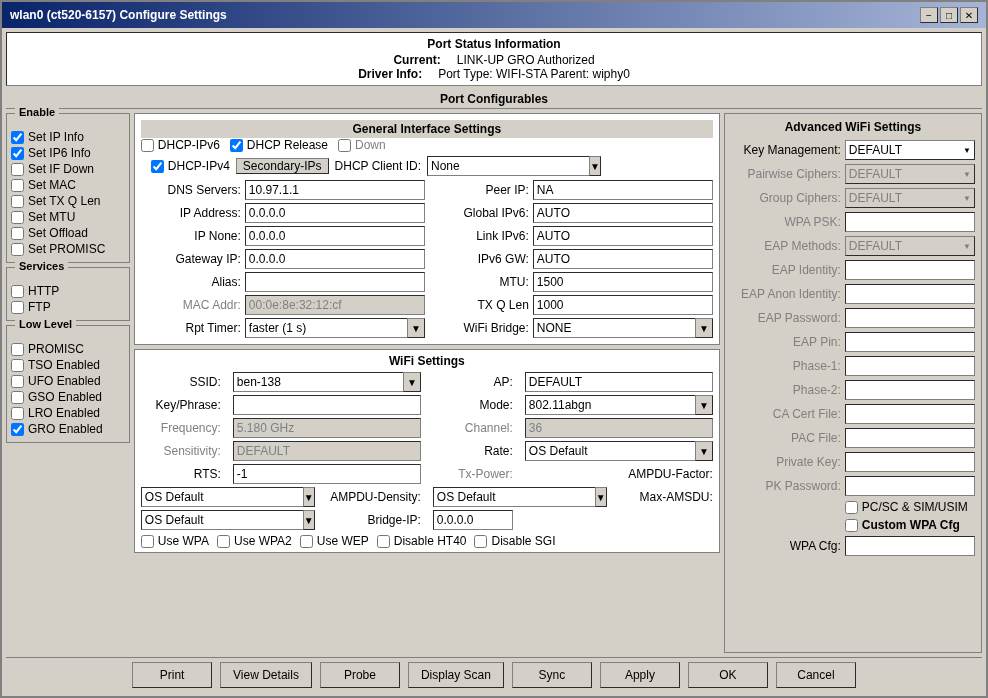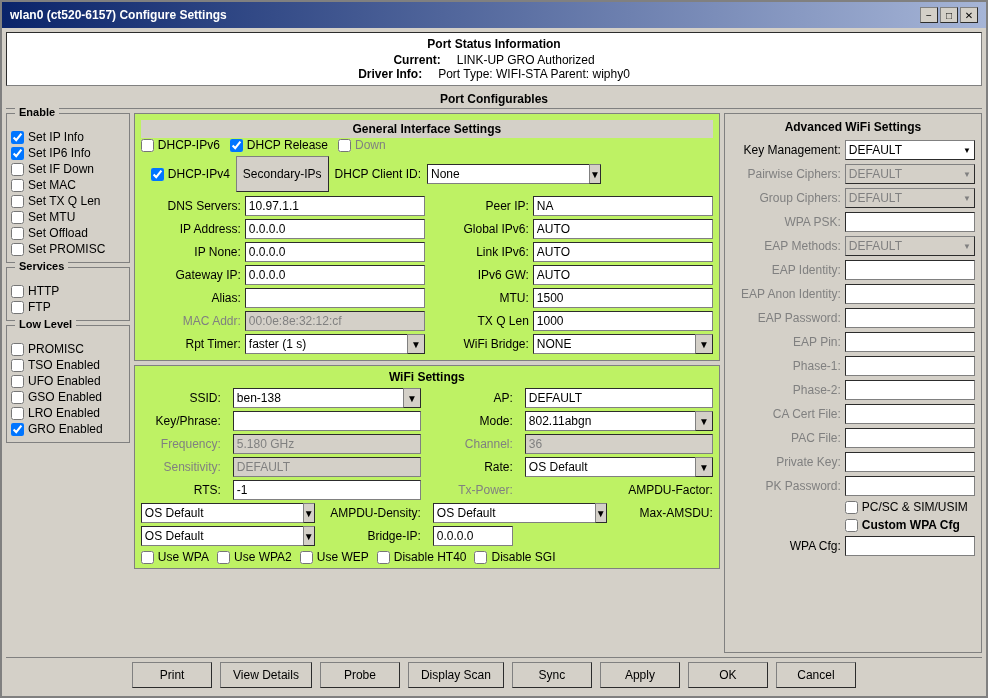--- a/index.html
+++ b/index.html
@@ -120,21 +120,21 @@
       gap: 4px;
     }
     .section-title {
       text-align: center;
       font-weight: bold;
       font-size: 12px;
       background: #d4d0c8;
       padding: 2px;
     }
     .form-panel {
-      background: #bef264;
+      background: #ffffff;
       border: 1px solid #808080;
       padding: 6px;
     }
     .form-grid {
       display: grid;
       grid-template-columns: 100px 1fr 100px 1fr;
       gap: 3px 4px;
       align-items: center;
     }
     .form-label {
@@ -157,21 +157,21 @@
       background: #d4d0c8;
       color: #808080;
     }
     .checkbox-row-inline {
       display: flex;
       align-items: center;
       gap: 4px;
       font-size: 12px;
     }
     .secondary-ips-btn {
-      height: 36px;
+      height: 16px;
       border: 1px outset #808080;
       background: #d4d0c8;
       font-size: 12px;
       cursor: pointer;
       padding: 0 6px;
     }
     .wifi-section {
       border: 1px solid #808080;
       padding: 4px 6px;
     }

